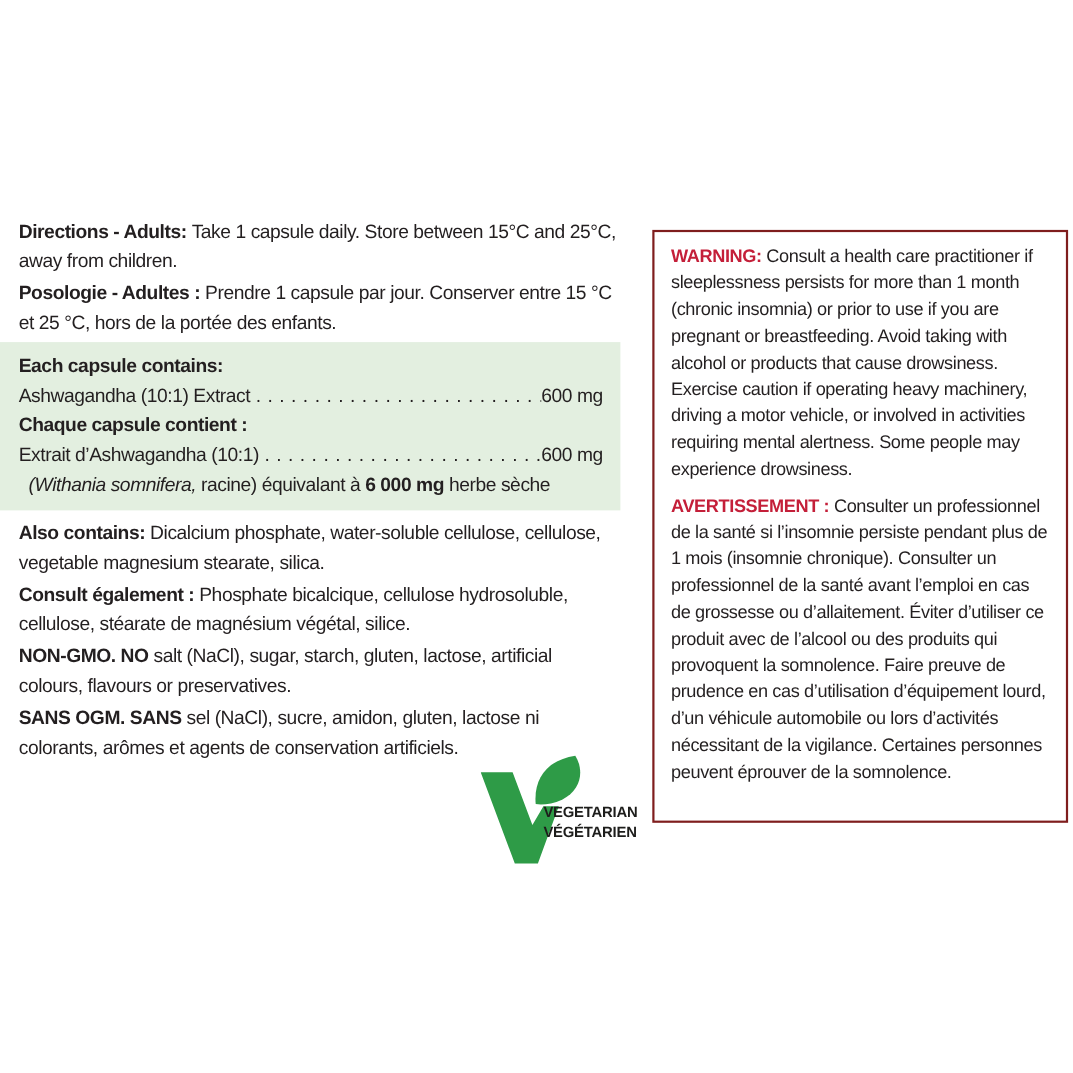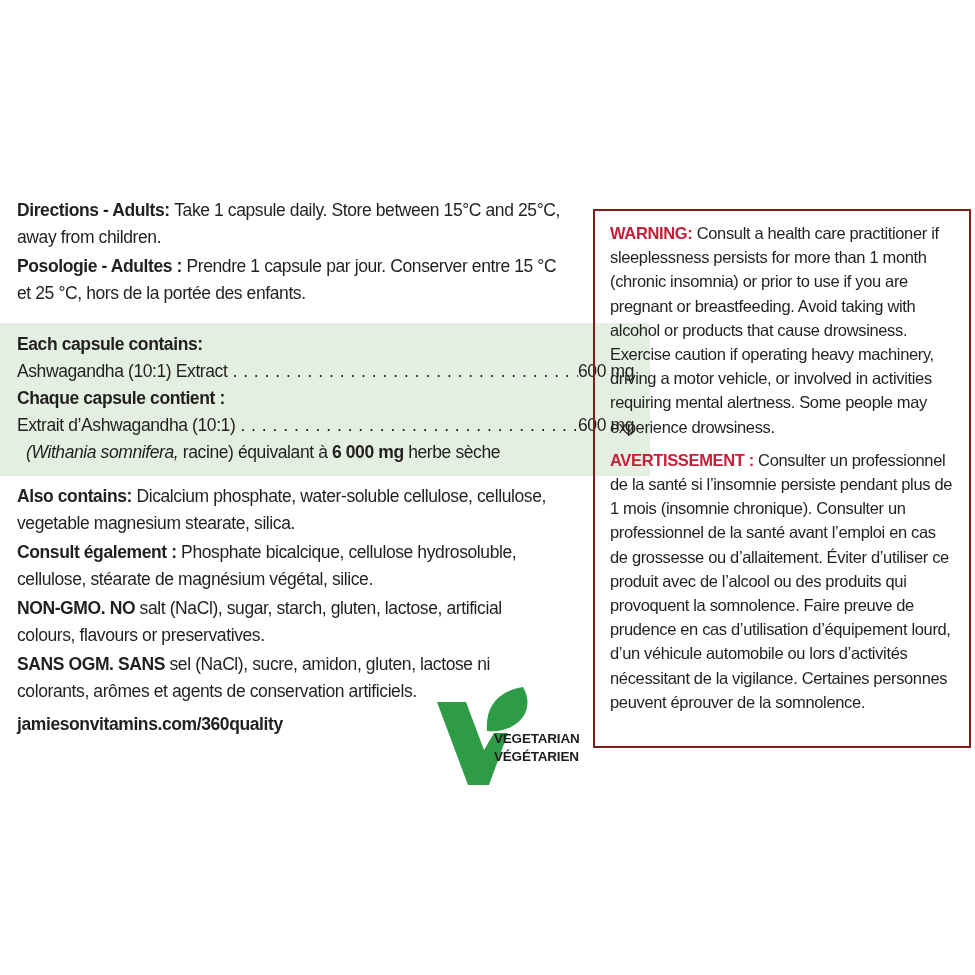--- a/index.html
+++ b/index.html
@@ -22,25 +22,25 @@
     font-size: 17.5px;
     line-height: 27px;
     letter-spacing: -0.4px;
   }
   .left-col p { margin: 0 0 2px 0; }
   .lbl { font-weight: bold; }
   
   .green-box {
     position: relative;
     left: -17px;
-    width: 650px;
+    width: 564px;
     box-sizing: border-box;
     background: #e3efe0;
     padding: 8px 16px 10px 17px;
-    margin: 16px 0 7px 0;
+    margin: 4px 0 7px 0;
   }
   .gb-heading { font-weight: bold; }
   .ing-row { display: flex; align-items: flex-start; }
   .ing-name { white-space: nowrap; }
   .dots { flex: 1; overflow: hidden; white-space: nowrap; padding: 0 5px; letter-spacing: 0.5px; }
   .ing-val { white-space: nowrap; }
   .ing-detail { padding-left: 9px; }
   .more-info { width: 426px; margin-top: 6px; }
   .url { font-weight: bold; }
   sup.small-sup { font-size: 9px; vertical-align: super; letter-spacing: 0; }
@@ -100,21 +100,20 @@
 
     <p><b class="lbl">Also contains: </b><span>Dicalcium phosphate, water-soluble cellulose, cellulose, vegetable magnesium stearate, silica.</span></p>
 
     <p><b class="lbl">Consult également : </b><span>Phosphate bicalcique, cellulose hydrosoluble, cellulose, stéarate de magnésium végétal, silice.</span></p>
 
     <p><b class="lbl">NON-GMO. NO </b><span>salt (NaCl), sugar, starch, gluten, lactose, artificial colours, flavours or preservatives.</span></p>
 
     <p><b class="lbl">SANS OGM. SANS </b><span>sel (NaCl), sucre, amidon, gluten, lactose ni colorants, arômes et agents de conservation artificiels.</span></p>
 
     <div class="more-info">
-      <div class="url">jamiesonvitamins.com/360quality</div>
     </div>
   </div>
 
   <div class="veg-logo">
     <svg width="96" height="100" viewBox="0 0 96 100">
       <polygon points="0,16 29,16 47,64 57,47 71,47 52,99 31,99" fill="#2e9b47"></polygon>
       <path d="M50,45 C48,22 60,5 86,1 C94,14 92,32 74,41 C65,45 56,46 50,45 Z" fill="#2e9b47"></path>
     </svg>
     <div class="veg-text">
       <div>VEGETARIAN</div>

